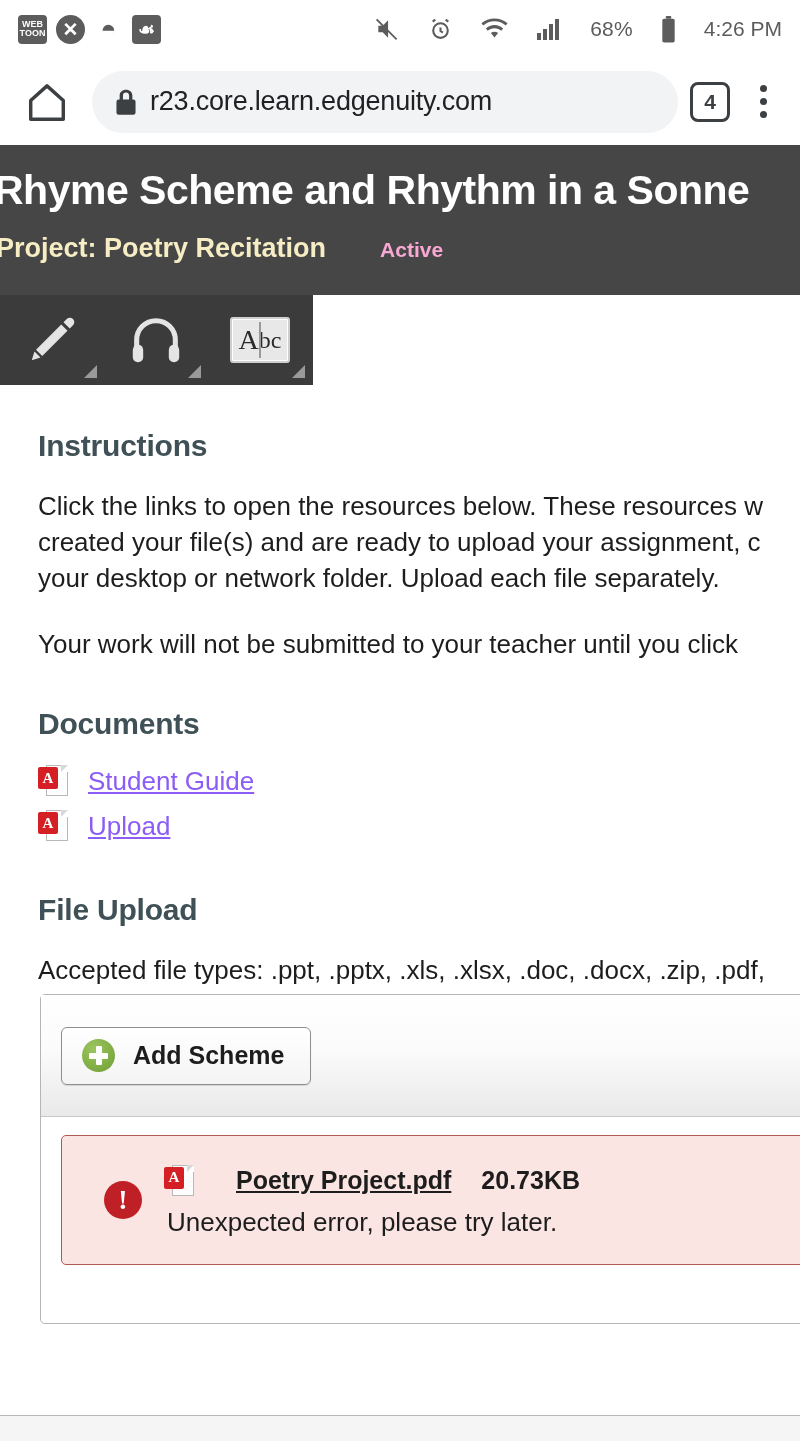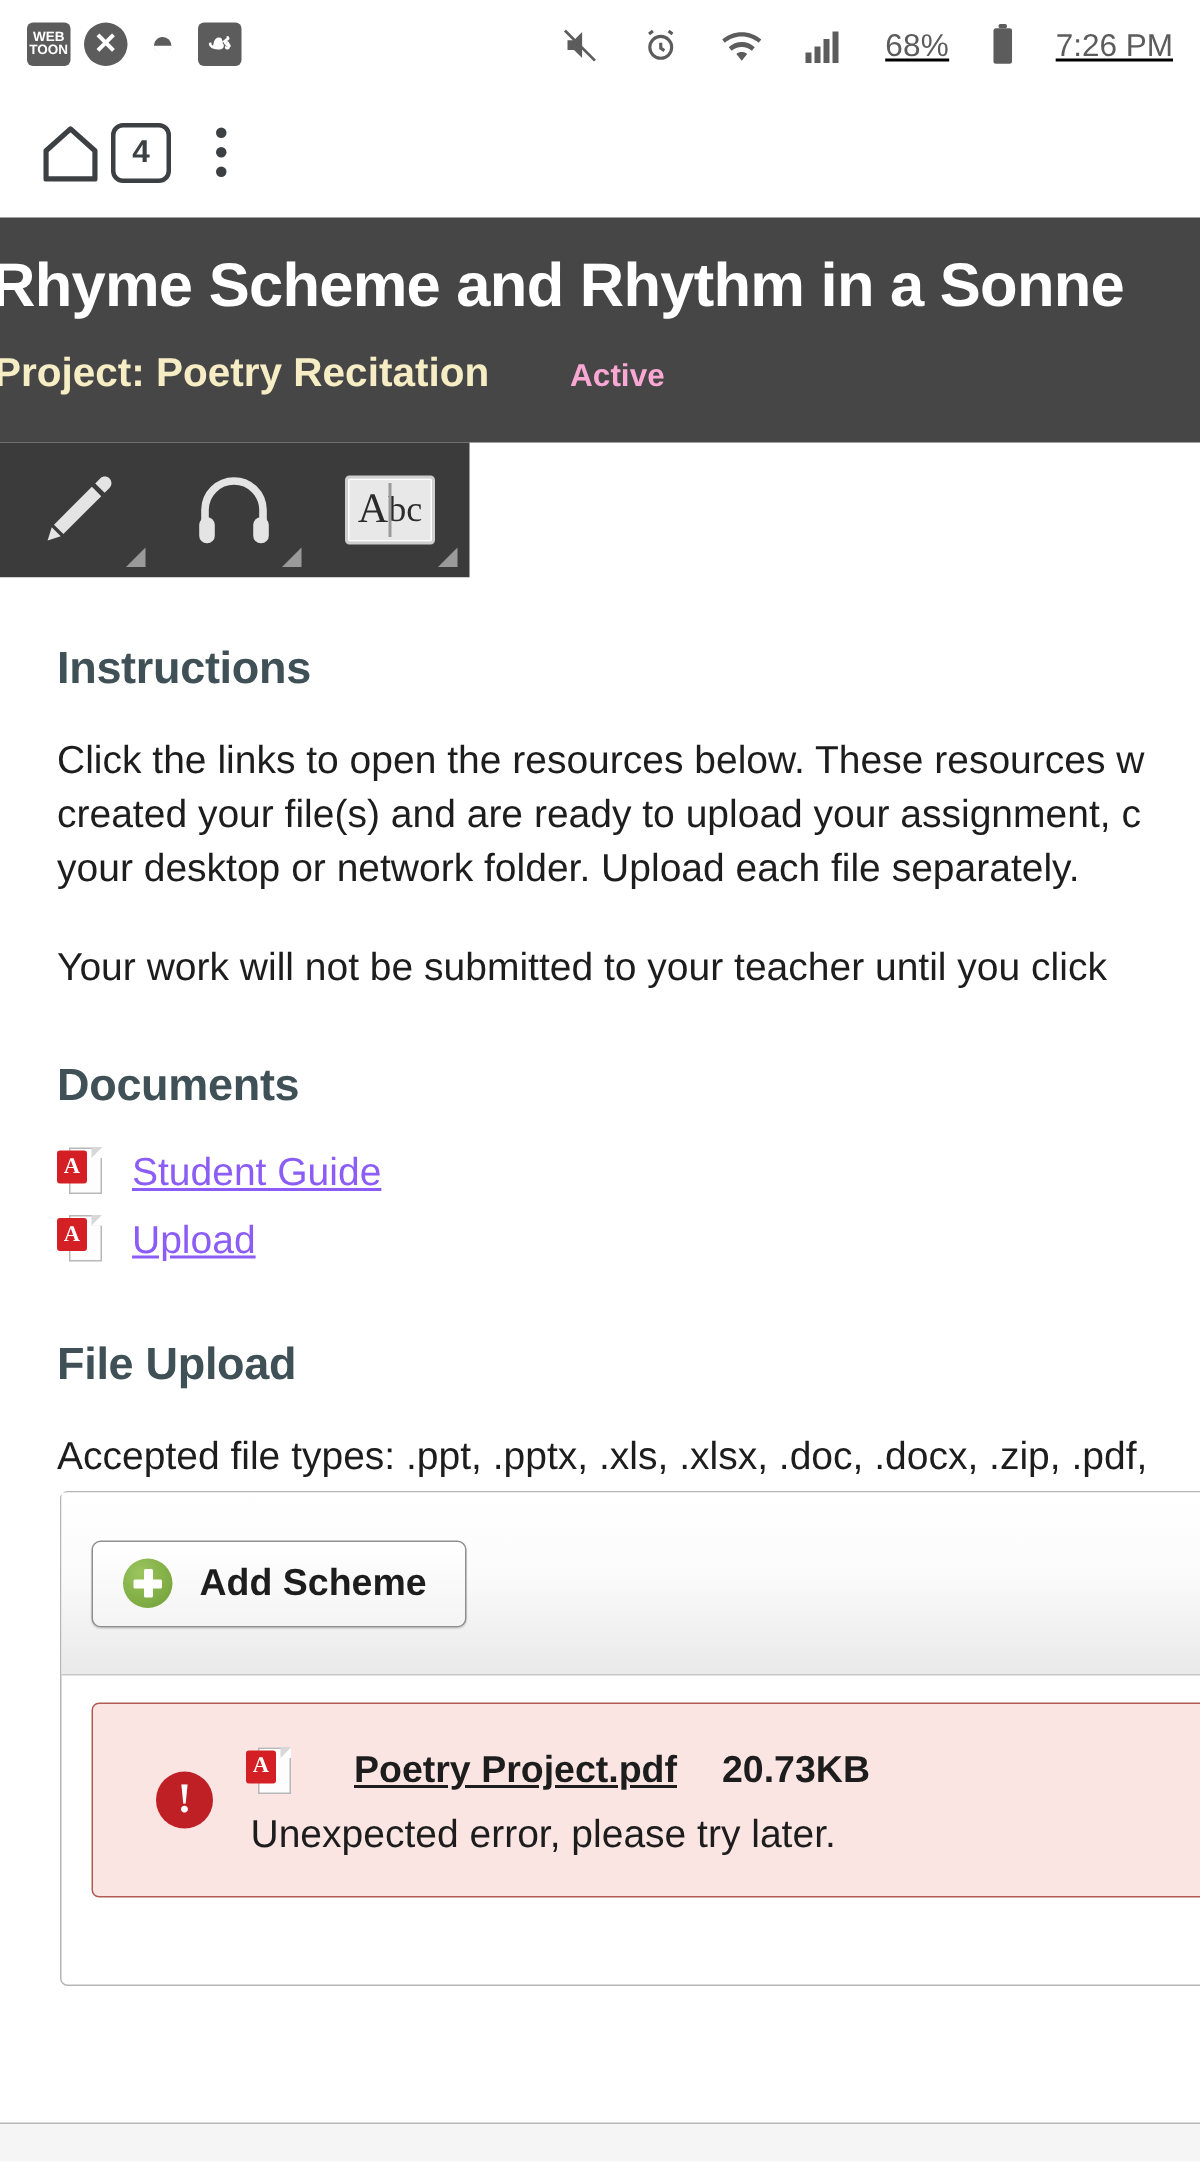--- a/index.html
+++ b/index.html
@@ -11,21 +11,21 @@
   }
   #screen { position: relative; width: 800px; height: 1441px; background: #fff; }
 
   
   .statusbar {
     position: absolute; top: 0; left: 0; width: 800px; height: 58px;
     background: #ffffff; display: flex; align-items: center;
     padding: 0 18px;
   }
   .sb-left { display: flex; align-items: center; gap: 9px; }
-  .sb-right { margin-left: auto; display: flex; align-items: flex-end; gap: 28px; text-decoration: underline; }
+  .sb-right { margin-left: auto; display: flex; align-items: center; gap: 28px; }
   .sb-app {
     width: 29px; height: 29px; border-radius: 4px;
     background: #5c5c5c; color: #fff;
     display: flex; align-items: center; justify-content: center;
     font-size: 8px; font-weight: bold; line-height: 1; text-align: center;
     overflow: hidden;
   }
   .sb-app.round { border-radius: 50%; }
   .sb-app.plain { background: transparent; color: #5c5c5c; font-size: 26px; }
   .sb-icon { color: #5c5c5c; display: flex; align-items: center; }
@@ -234,29 +234,38 @@
           <rect x="19" y="2" width="4" height="21"></rect>
         </svg>
       </span>
       <span class="sb-text">68%</span>
       <span class="sb-icon">
         <svg width="15" height="27" viewBox="0 0 12 24" fill="#5c5c5c">
           <rect x="3.5" y="0" width="5" height="2.5" rx="1"></rect>
           <rect x="0.5" y="2.5" width="11" height="21" rx="1.5"></rect>
         </svg>
       </span>
-      <span class="sb-time">7:26 PM</span>
+      <span class="sb-time">4:26 PM</span>
     </div>
   </div>
 
   <div class="browserbar">
     <div class="home-btn">
       <svg width="46" height="46" viewBox="0 0 24 24" fill="none" stroke="#3c4043" stroke-width="1.8" stroke-linejoin="round">
         <path d="M3.5 11.2L12 3.6l8.5 7.6V21H3.5z"></path>
       </svg>
+    </div>
+    <div class="omnibox">
+      <span class="lock-icon">
+        <svg width="24" height="28" viewBox="0 0 18 22" fill="#3c4043">
+          <rect x="1.5" y="9" width="15" height="12" rx="1.8"></rect>
+          <path d="M9 1.3c-3 0-5 2-5 4.6V10h2.6V5.9c0-1.4 1-2.3 2.4-2.3s2.4.9 2.4 2.3V10H14V5.9c0-2.6-2-4.6-5-4.6z"></path>
+        </svg>
+      </span>
+      <span class="url-text" title="Search or type web address">r23.core.learn.edgenuity.com</span>
     </div>
     <div class="tabcount">4</div>
     <div class="kebab">
         <i></i>
         <i></i>
         <i></i>
       </div>
   </div>
 
   <div class="lessonhead">

